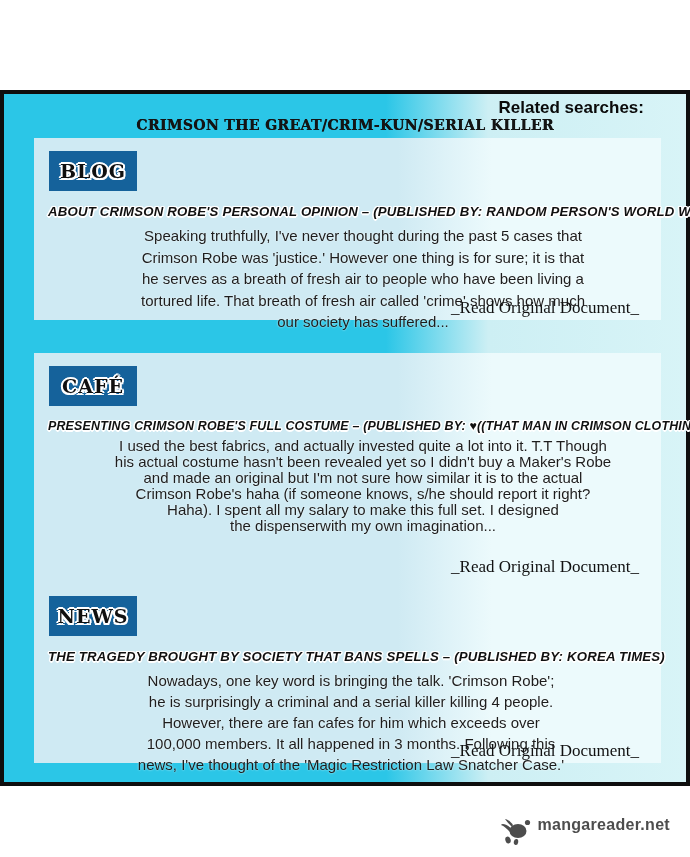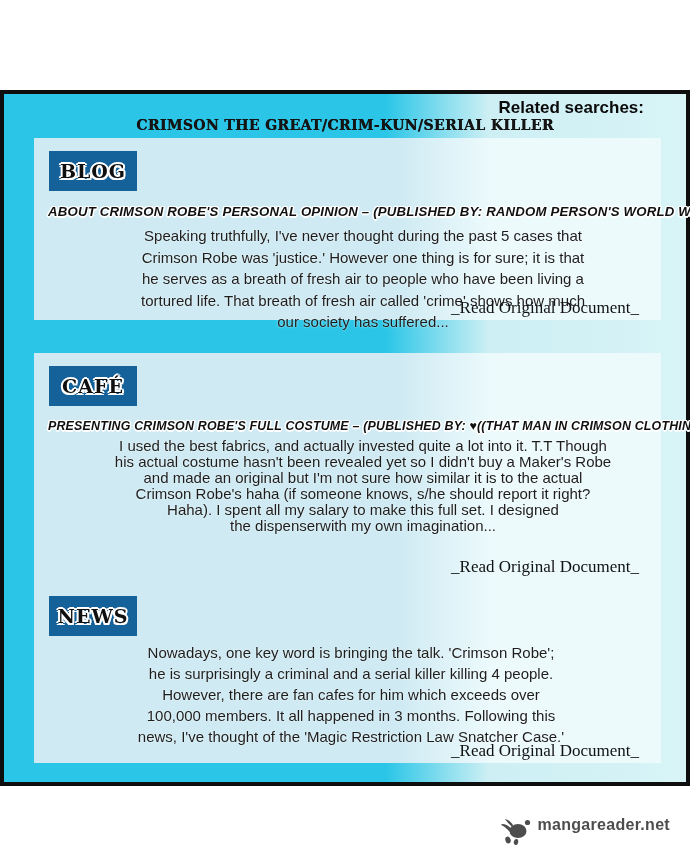--- a/index.html
+++ b/index.html
@@ -109,20 +109,21 @@
 his actual costume hasn't been revealed yet so I didn't buy a Maker's Robe
 and made an original but I'm not sure how similar it is to the actual
 Crimson Robe's haha (if someone knows, s/he should report it right?
 Haha). I spent all my salary to make this full set.  I designed
 the dispenserwith my own imagination...</div>
     <div class="read-link">_Read Original Document_</div>
   </div>
 
   <div class="card card3">
     <div class="badge">NEWS</div>
+    <div class="heading">THE TRAGEDY BROUGHT BY SOCIETY THAT BANS SPELLS – (PUBLISHED BY: KOREA TIMES)</div>
     <div class="body-text">Nowadays, one key word is bringing the talk. 'Crimson Robe';
 he is surprisingly a criminal and a serial killer killing 4 people.
 However, there are fan cafes for him which exceeds over
 100,000 members. It all happened in 3 months. Following this
 news, I've thought of the 'Magic Restriction Law Snatcher Case.'</div>
     <div class="read-link">_Read Original Document_</div>
   </div>
 
 </div>
 

